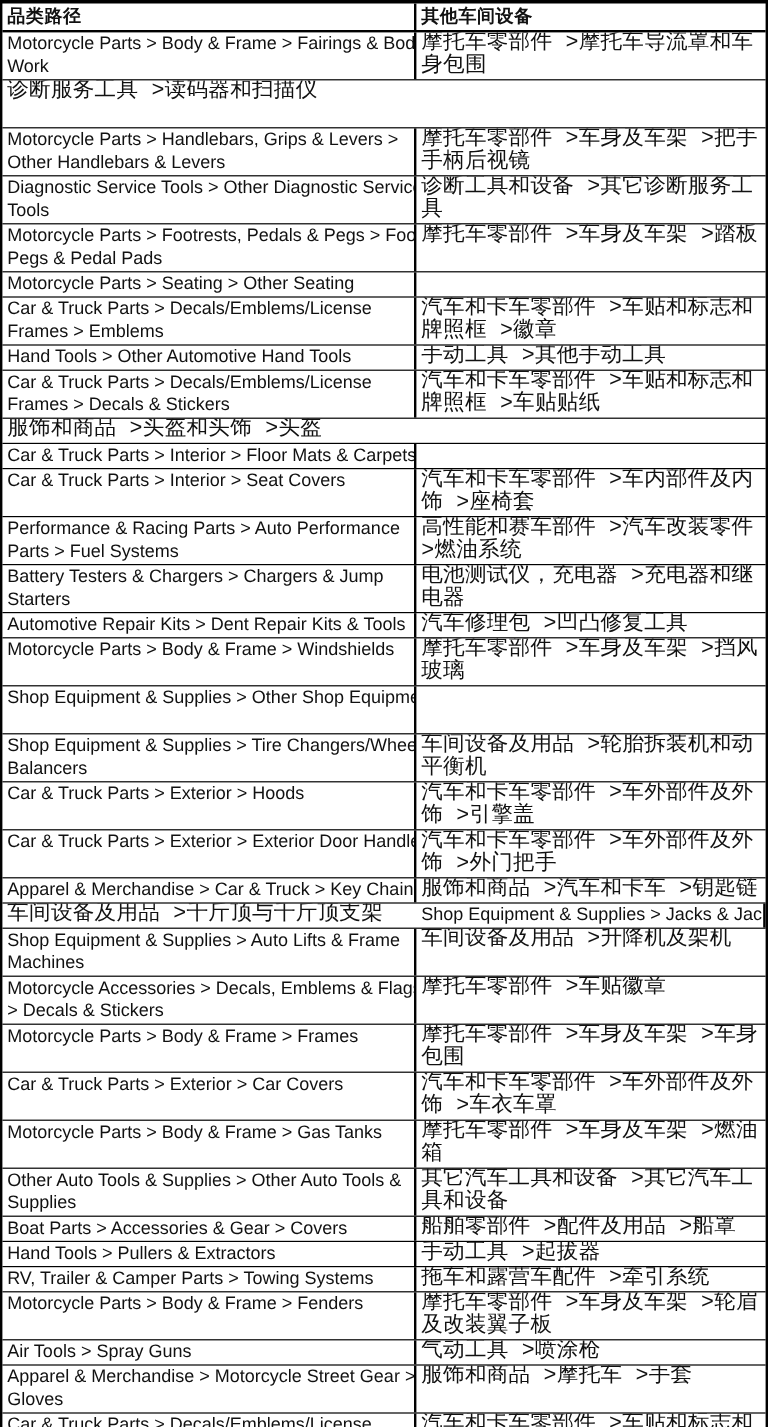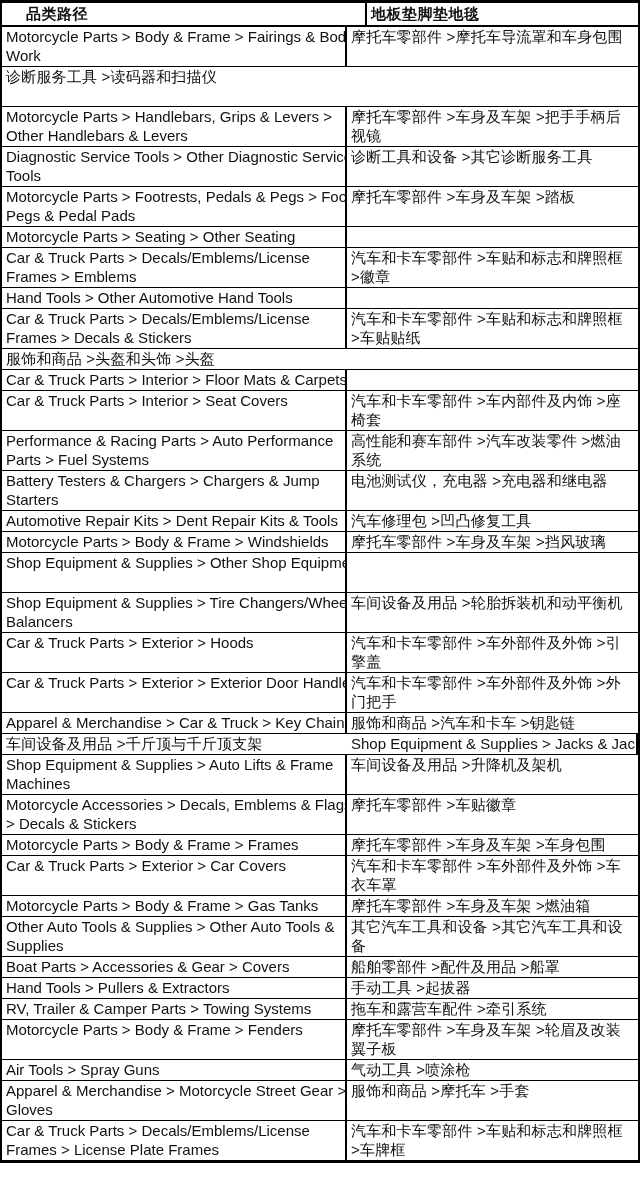--- a/index.html
+++ b/index.html
@@ -27,45 +27,44 @@
     padding: 0 2px 1px 4px;
   }
   .cell.en {
     border-right: 2px solid #000;
     font-family: "Liberation Sans", sans-serif;
     font-size: 15px;
     line-height: 19px;
   }
   .cell.en .clipbox { width: 357px; }
   .cell.cn {
-    font-family: Liberation Sans, sans-serif;
-    font-size: 15px;
+    font-family: Liberation Mono, monospace;
+    font-size: 18px;
     line-height: 19px;
     letter-spacing: 0.2px;
   }
   .row.header {
     border-bottom: 2px solid #000;
     min-height: 21px;
-    padding-left: 20px;
   }
   .row.header .cell {
     font-family: "Liberation Sans", sans-serif;
     font-weight: 700;
     font-size: 15px;
     line-height: 21px;
     letter-spacing: 0.5px;
   }
 </style>
 </head>
 <body>
 
 <div class="table">
   <div class="row header">
     <div class="cell en">品类路径</div>
-    <div class="cell cn">地板垫脚垫地毯</div>
+    <div class="cell cn">其他车间设备</div>
   </div>
   <div id="rows">
   <div class="row">
     <div class="cell en">
       <div class="clipbox">Motorcycle Parts &gt; Body &amp; Frame &gt; Fairings &amp; Body Work</div>
     </div>
     <div class="cell cn">摩托车零部件 &gt;摩托车导流罩和车身包围</div>
   </div>
 
   <div class="row h2">
@@ -103,20 +102,21 @@
     <div class="cell en">
       <div class="clipbox">Car &amp; Truck Parts &gt; Decals/Emblems/License Frames &gt; Emblems</div>
     </div>
     <div class="cell cn">汽车和卡车零部件 &gt;车贴和标志和牌照框 &gt;徽章</div>
   </div>
 
   <div class="row">
     <div class="cell en">
       <div class="clipbox">Hand Tools &gt; Other Automotive Hand Tools</div>
     </div>
+    <div class="cell cn">手动工具 &gt;其他手动工具</div>
   </div>
 
   <div class="row">
     <div class="cell en">
       <div class="clipbox">Car &amp; Truck Parts &gt; Decals/Emblems/License Frames &gt; Decals &amp; Stickers</div>
     </div>
     <div class="cell cn">汽车和卡车零部件 &gt;车贴和标志和牌照框 &gt;车贴贴纸</div>
   </div>
 
   <div class="row">

